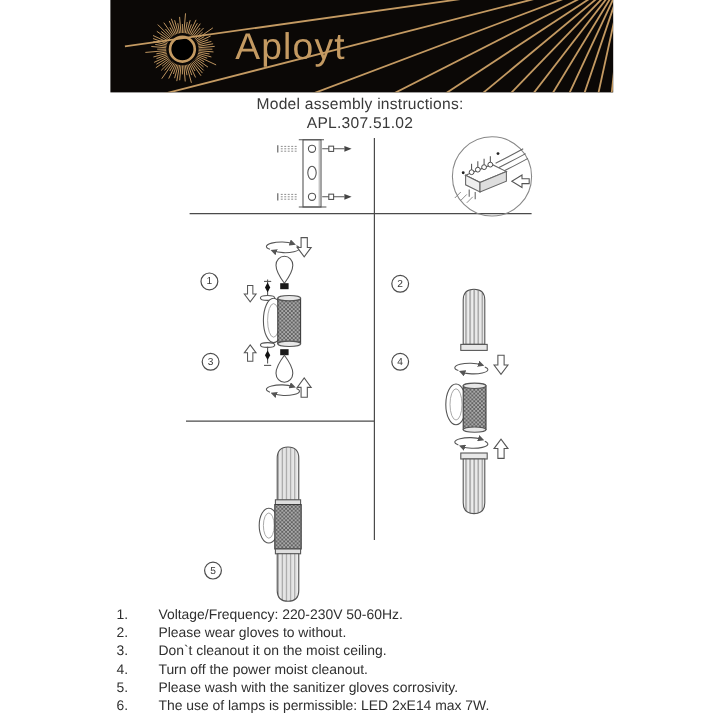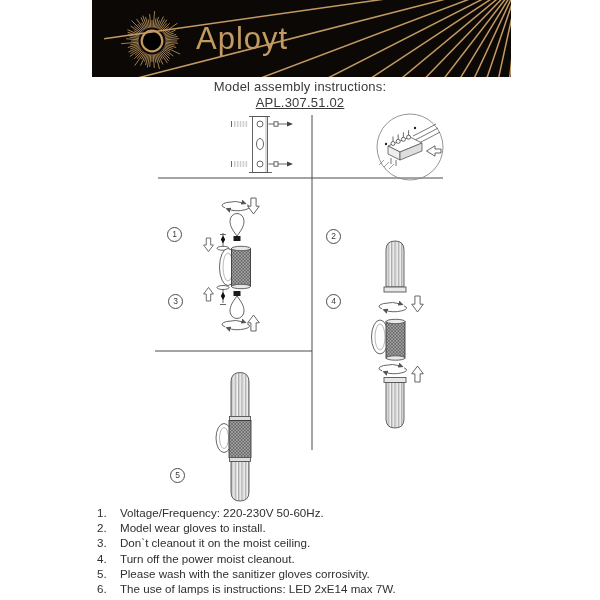--- a/index.html
+++ b/index.html
@@ -10,33 +10,33 @@
   .banner{position:absolute;left:92px;top:0;width:419px;height:77px;
           background:var(--banner-bg,#0b0806);overflow:hidden;}
   .banner svg{position:absolute;}
   .brand-text{position:absolute;left:104px;top:21px;font-size:31px;font-weight:400;
               letter-spacing:1px;color:var(--gold,#c49a62);}
 
   
   .title-line{position:absolute;left:0;width:600px;text-align:center;
               font-size:13px;color:#3a3a3a;letter-spacing:.2px;}
   .title-1{top:79px;}
-  .title-2{top:95px;text-decoration:underline;}
+  .title-2{top:95px;}
 
   
   .diagram{position:absolute;left:0;top:110px;width:600px;height:396px;}
   .step-num{position:absolute;width:13px;height:13px;border:1px solid #4c4c4c;
             border-radius:50%;font-size:8.5px;line-height:13px;text-align:center;
             color:#3a3a3a;background:#fff;}
 
   
   .instructions{position:absolute;left:97px;top:505px;width:470px;}
   .instr-row{display:flex;line-height:15.2px;font-size:11.6px;color:#2f2f2f;}
   .instr-num{width:15px;text-align:left;flex:0 0 auto;}
-  .instr-text{margin-left:8px;}
+  .instr-text{margin-left:20px;}
 </style>
 </head>
 <body>
 
 <div class="page">
 
   <div class="banner">
     <svg id="sunburst" style="left:19px;top:0px" width="82" height="82" viewBox="-41 -41 82 82">
         <line x1="13.50" y1="0.00" x2="25.00" y2="0.00" stroke="#c49a62" stroke-width="0.8"></line>
         <line x1="13.45" y1="1.18" x2="25.90" y2="2.27" stroke="#c49a62" stroke-width="0.8"></line>
@@ -291,33 +291,33 @@
     </svg>
   </div>
 
   <div class="instructions">
     <div class="instr-row">
       <span class="instr-num">1.</span>
       <span class="instr-text">Voltage/Frequency: 220-230V 50-60Hz.</span>
     </div>
     <div class="instr-row">
       <span class="instr-num">2.</span>
-      <span class="instr-text">Model wear gloves to install.</span>
+      <span class="instr-text">Please wear gloves to without.</span>
     </div>
     <div class="instr-row">
       <span class="instr-num">3.</span>
       <span class="instr-text">Don`t cleanout it on the moist ceiling.</span>
     </div>
     <div class="instr-row">
       <span class="instr-num">4.</span>
       <span class="instr-text">Turn off the power moist cleanout.</span>
     </div>
     <div class="instr-row">
       <span class="instr-num">5.</span>
       <span class="instr-text">Please wash with the sanitizer gloves corrosivity.</span>
     </div>
     <div class="instr-row">
       <span class="instr-num">6.</span>
-      <span class="instr-text">The use of lamps is instructions: LED 2xE14 max 7W.</span>
+      <span class="instr-text">The use of lamps is permissible: LED 2xE14 max 7W.</span>
     </div>
   </div>
 
 </div>
 
 </body></html>

